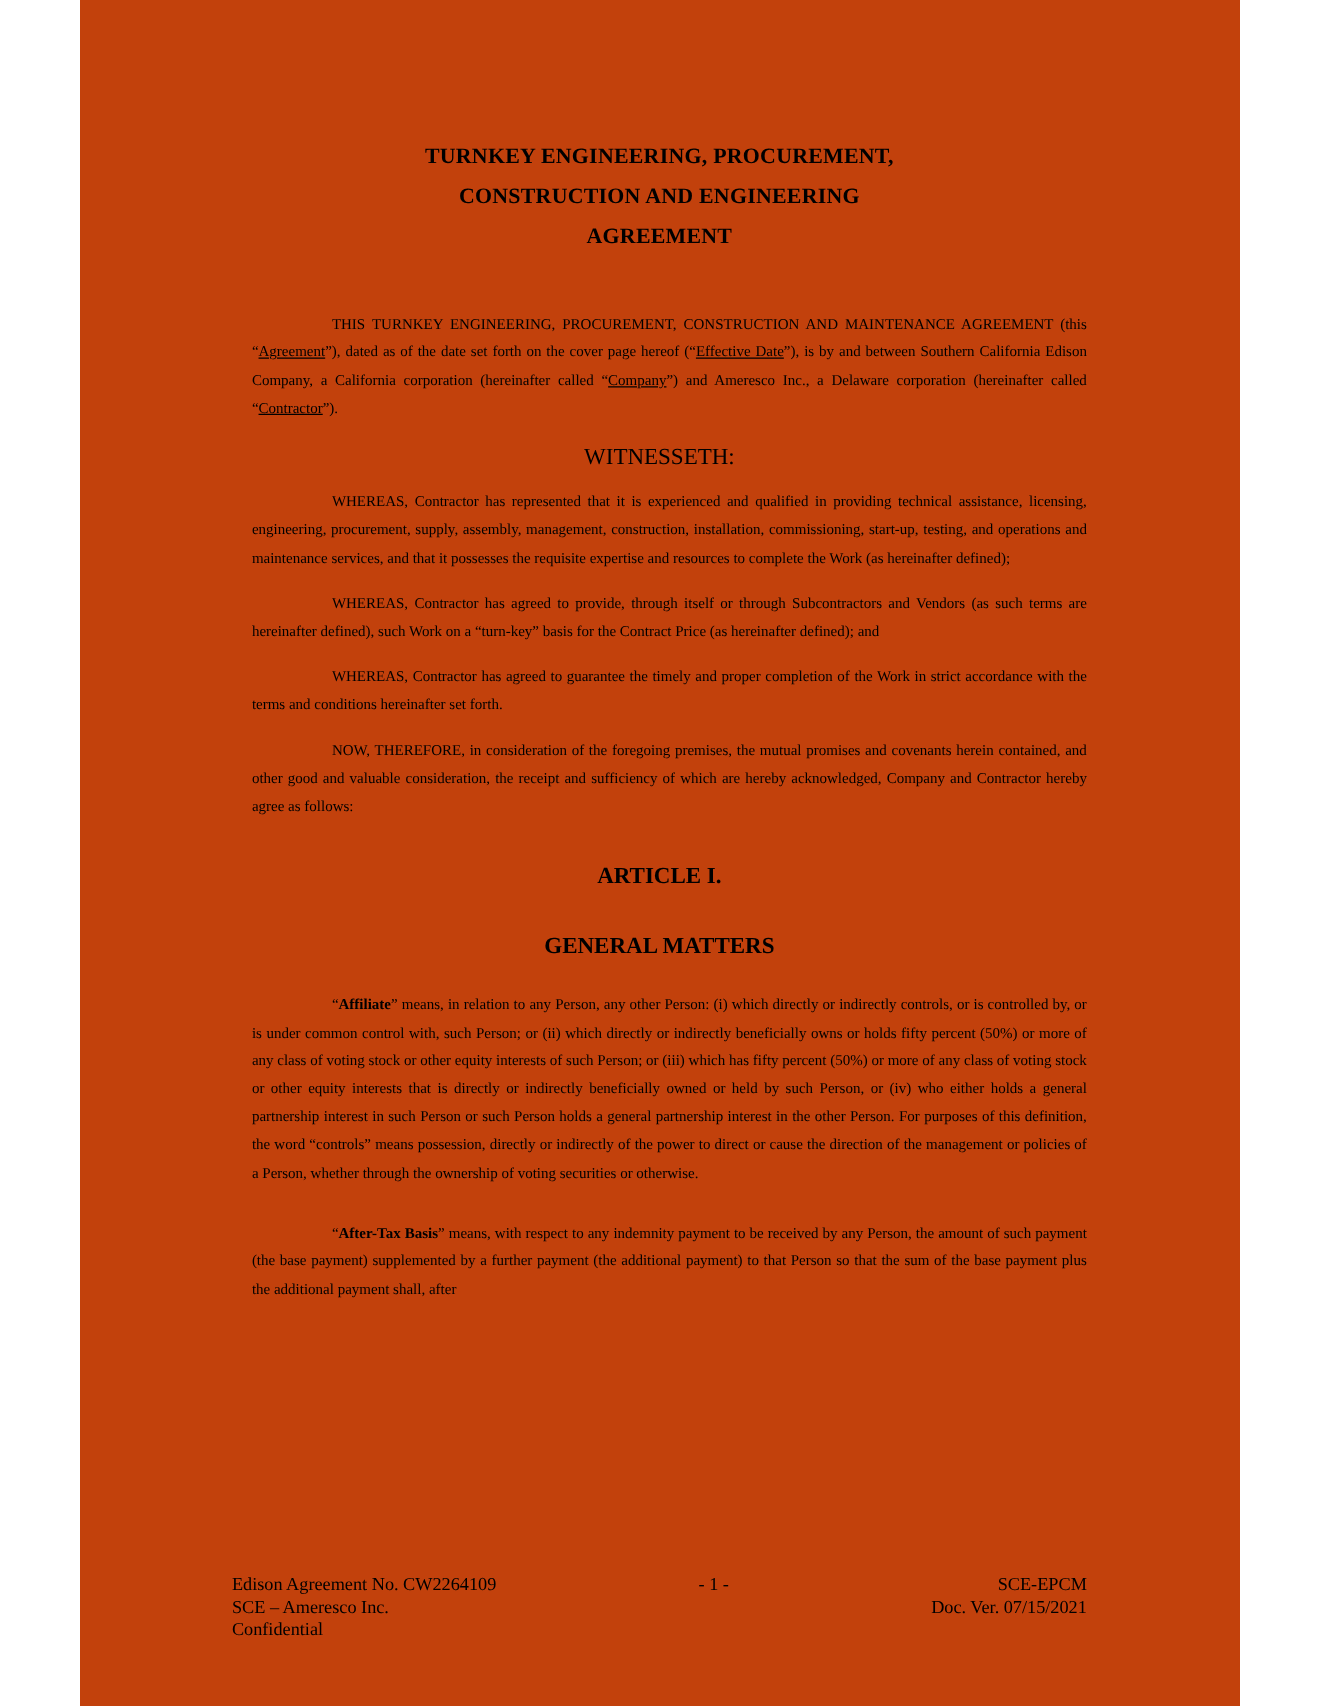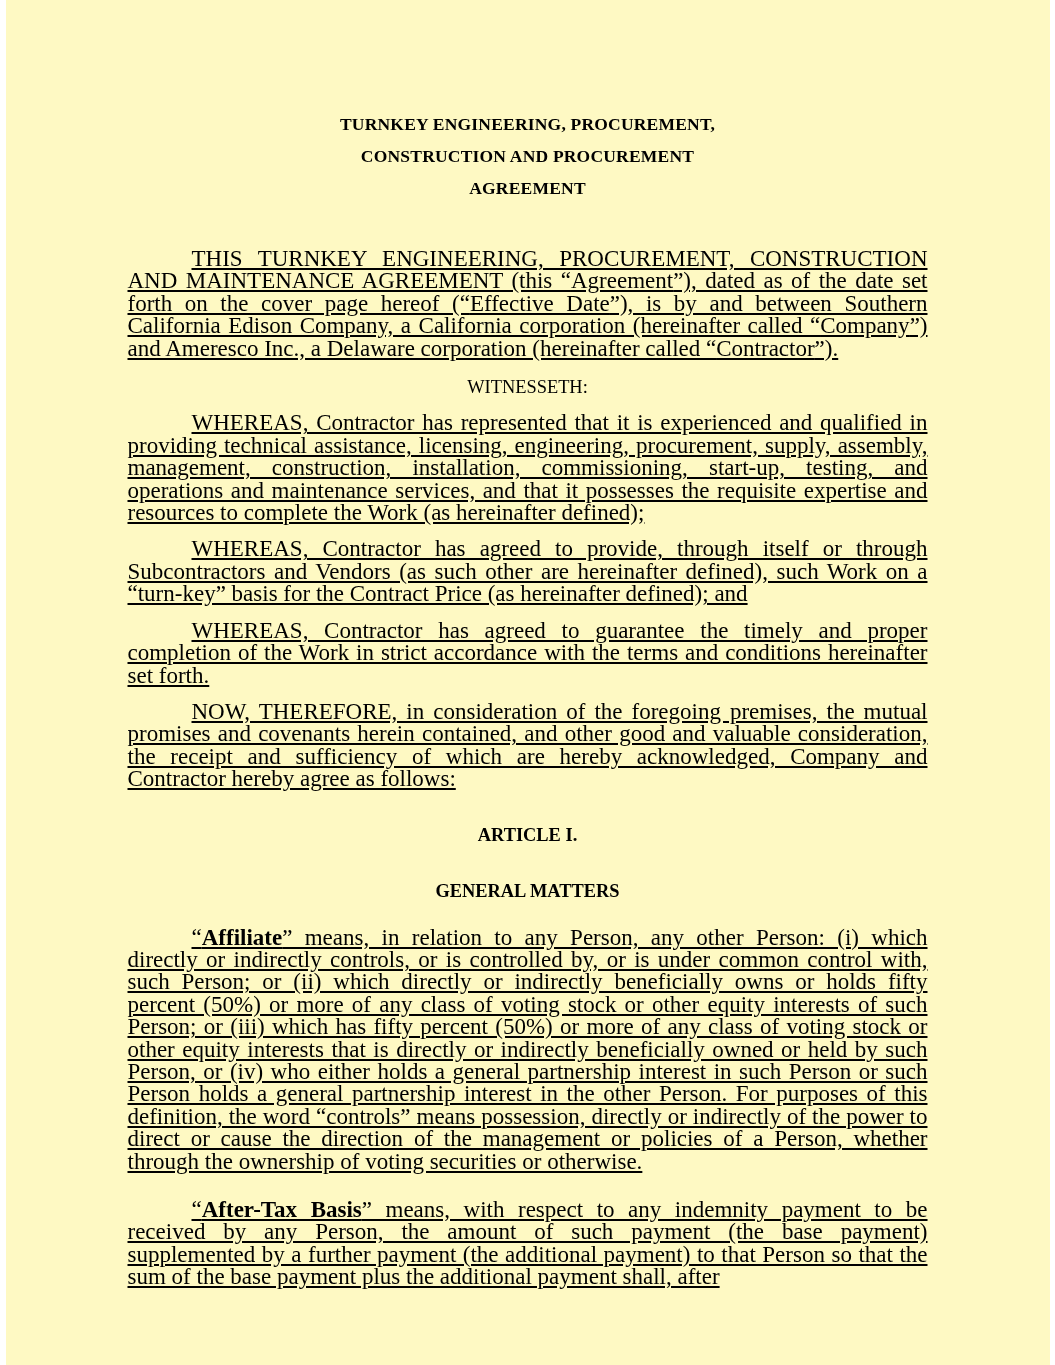--- a/index.html
+++ b/index.html
@@ -6,44 +6,43 @@
     margin: 0;
     padding: 0;
     background: #ffffff;
   }
   body {
     font-family: "Liberation Serif", "DejaVu Serif", serif;
     color: #000000;
   }
   .page {
     position: relative;
-    width: 1044px;
+    width: 928px;
     height: 1365px;
     margin: 0 auto;
-    background: #fef9c3;
+    background: #c2410c;
     box-sizing: border-box;
     padding: 108px 122px 0 122px;
   }
   .title-block {
     text-align: center;
     font-weight: bold;
     font-size: 17.5px;
     line-height: 32px;
     letter-spacing: 0.2px;
   }
   .title-line { display: block; }
   .spacer-lg { height: 44px; }
   p.body {
-    font-size: 23px;
+    font-size: 12px;
     line-height: 22.4px;
     text-align: justify;
     text-justify: inter-word;
-    margin: 0 0 14px 0;
+    margin: 0 0 14px 16px;
     text-indent: 64px;
-    text-decoration: underline;
   }
   .u { text-decoration: underline; }
   .witnesseth {
     text-align: center;
     font-size: 18.4px;
     line-height: 22.4px;
     margin: 16px 0 14px 0;
   }
   .article-head {
     text-align: center;
@@ -90,46 +89,60 @@
   .footer-line { display: block; white-space: pre; }
   .page-num-wrap { font-size: 14.6px; }
 </style>
 </head>
 <body>
 
 <div class="page">
 
   <div class="title-block">
     <span class="title-line">TURNKEY ENGINEERING, PROCUREMENT,</span>
-    <span class="title-line">CONSTRUCTION AND PROCUREMENT</span>
+    <span class="title-line">CONSTRUCTION AND ENGINEERING</span>
     <span class="title-line">AGREEMENT</span>
   </div>
 
   <div class="spacer-lg"></div>
 
   <p class="body"><span>THIS TURNKEY ENGINEERING, PROCUREMENT, CONSTRUCTION AND MAINTENANCE AGREEMENT (this “</span><span class="u">Agreement</span><span>”), dated as of the date set forth on the cover page hereof (“</span><span class="u">Effective Date</span><span>”), is by and between Southern California Edison Company, a California corporation (hereinafter called “</span><span class="u">Company</span><span>”) and Ameresco Inc., a Delaware corporation (hereinafter called “</span><span class="u">Contractor</span><span>”).</span></p>
 
   <div class="witnesseth">WITNESSETH:</div>
 
   <p class="body">WHEREAS, Contractor has represented that it is experienced and qualified in providing technical assistance, licensing, engineering, procurement, supply, assembly, management, construction, installation, commissioning, start-up, testing, and operations and maintenance services, and that it possesses the requisite expertise and resources to complete the Work (as hereinafter defined);</p>
-  <p class="body">WHEREAS, Contractor has agreed to provide, through itself or through Subcontractors and Vendors (as such other are hereinafter defined), such Work on a “turn-key” basis for the Contract Price (as hereinafter defined); and</p>
+  <p class="body">WHEREAS, Contractor has agreed to provide, through itself or through Subcontractors and Vendors (as such terms are hereinafter defined), such Work on a “turn-key” basis for the Contract Price (as hereinafter defined); and</p>
   <p class="body">WHEREAS, Contractor has agreed to guarantee the timely and proper completion of the Work in strict accordance with the terms and conditions hereinafter set forth.</p>
   <p class="body">NOW, THEREFORE, in consideration of the foregoing premises, the mutual promises and covenants herein contained, and other good and valuable consideration, the receipt and sufficiency of which are hereby acknowledged, Company and Contractor hereby agree as follows:</p>
 
   <div class="article-head">
     <span class="sub">ARTICLE I.</span>
     <span class="sub">GENERAL MATTERS</span>
   </div>
 
 
   <div class="spacer-sm"></div>
 
 
   <div class="spacer-sm"></div>
 
   <p class="body">“<span class="bold">Affiliate</span><span>” means, in relation to any Person, any other Person: (i) which directly or indirectly controls, or is controlled by, or is under common control with, such Person; or (ii) which directly or indirectly beneficially owns or holds fifty percent (50%) or more of any class of voting stock or other equity interests of such Person; or (iii) which has fifty percent (50%) or more of any class of voting stock or other equity interests that is directly or indirectly beneficially owned or held by such Person, or (iv) who either holds a general partnership interest in such Person or such Person holds a general partnership interest in the other Person.  For purposes of this definition, the word “controls” means possession, directly or indirectly of the power to direct or cause the direction of the management or policies of a Person, whether through the ownership of voting securities or otherwise.</span></p>
 
   <div class="spacer-sm"></div>
 
   <p class="body">“<span class="bold">After-Tax Basis</span><span>” means, with respect to any indemnity payment to be received by any Person, the amount of such payment (the base payment) supplemented by a further payment (the additional payment) to that Person so that the sum of the base payment plus the additional payment shall, after</span></p>
 
+  <div class="footer">
+    <div class="footer-row">
+      <div class="footer-left">
+        <span class="footer-line">Edison Agreement No. CW2264109</span>
+        <span class="footer-line">SCE – Ameresco Inc.</span>
+        <span class="footer-line">Confidential</span>
+      </div>
+      <div class="footer-center page-num-wrap">- 1 -</div>
+      <div class="footer-right">
+        <span class="footer-line">SCE-EPCM</span>
+        <span class="footer-line">Doc. Ver. 07/15/2021</span>
+      </div>
+    </div>
+  </div>
 
 </div>
 
 </body></html>

